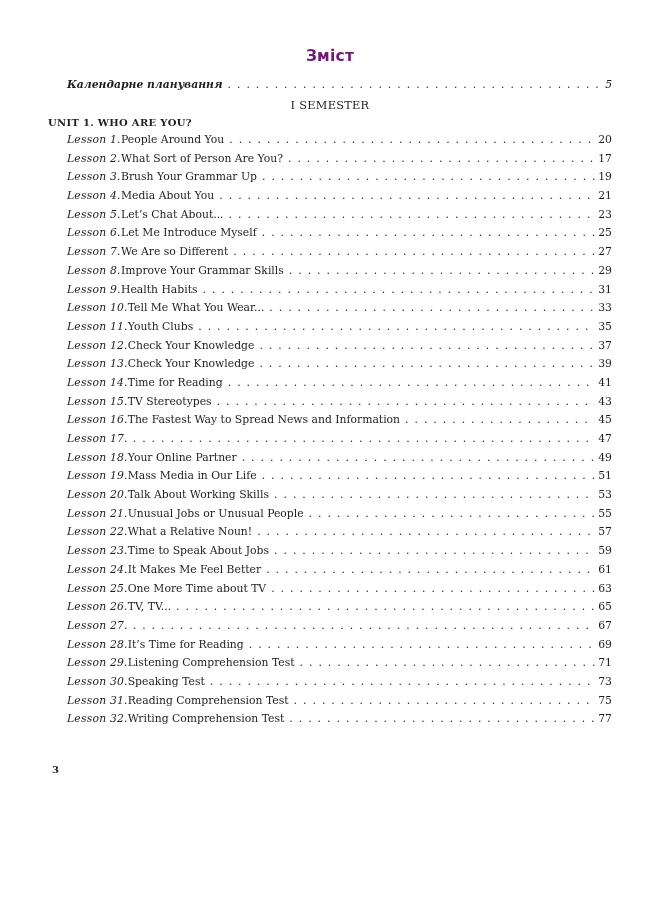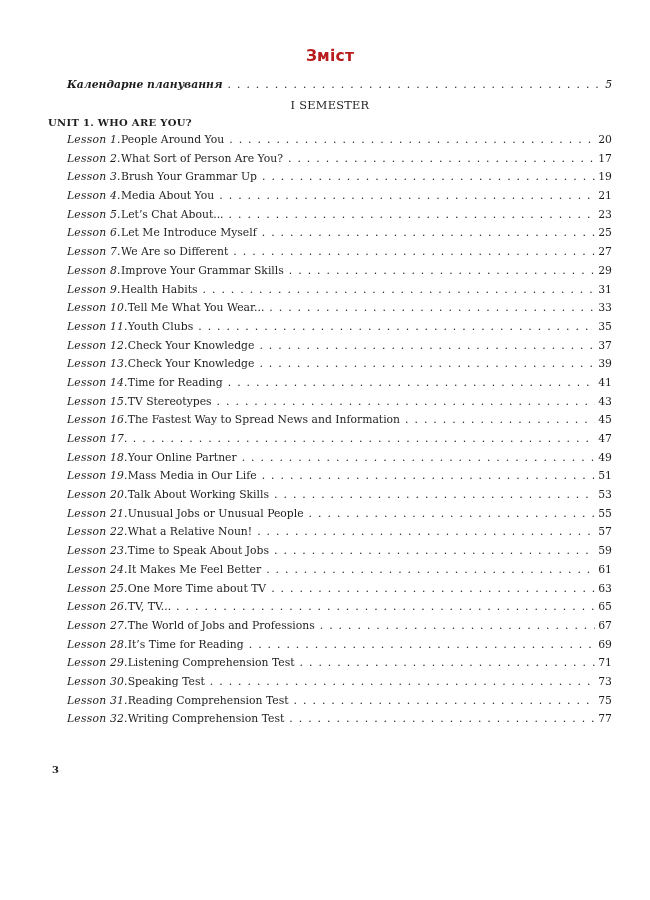--- a/index.html
+++ b/index.html
@@ -13,21 +13,21 @@
   }
   .page { position: absolute; inset: 0; }
 
   .doc-title {
     position: absolute;
     top: 47px; left: 48px; right: 38px;
     text-align: center;
     font-family: "DejaVu Sans", sans-serif;
     font-size: 15.5px;
     font-weight: 700;
-    color: #b91c1c;
+    color: #701a75;
     letter-spacing: 0.2px;
   }
 
   .toc-row {
     display: flex;
     align-items: baseline;
     white-space: nowrap;
   }
 
   .front-row {
@@ -292,21 +292,20 @@
 
   <div class="toc-row lesson-row">
     <span class="lesson-label">Lesson 26.</span>
     <span class="lesson-title">TV, TV...</span>
     <span class="leader">............................................................................................................................................</span>
     <span class="pagenum">65</span>
   </div>
 
   <div class="toc-row lesson-row">
     <span class="lesson-label">Lesson 27.</span>
-    <span class="lesson-title">The World of Jobs and Professions</span>
     <span class="leader">............................................................................................................................................</span>
     <span class="pagenum">67</span>
   </div>
 
   <div class="toc-row lesson-row">
     <span class="lesson-label">Lesson 28.</span>
     <span class="lesson-title">It’s Time for Reading</span>
     <span class="leader">............................................................................................................................................</span>
     <span class="pagenum">69</span>
   </div>

